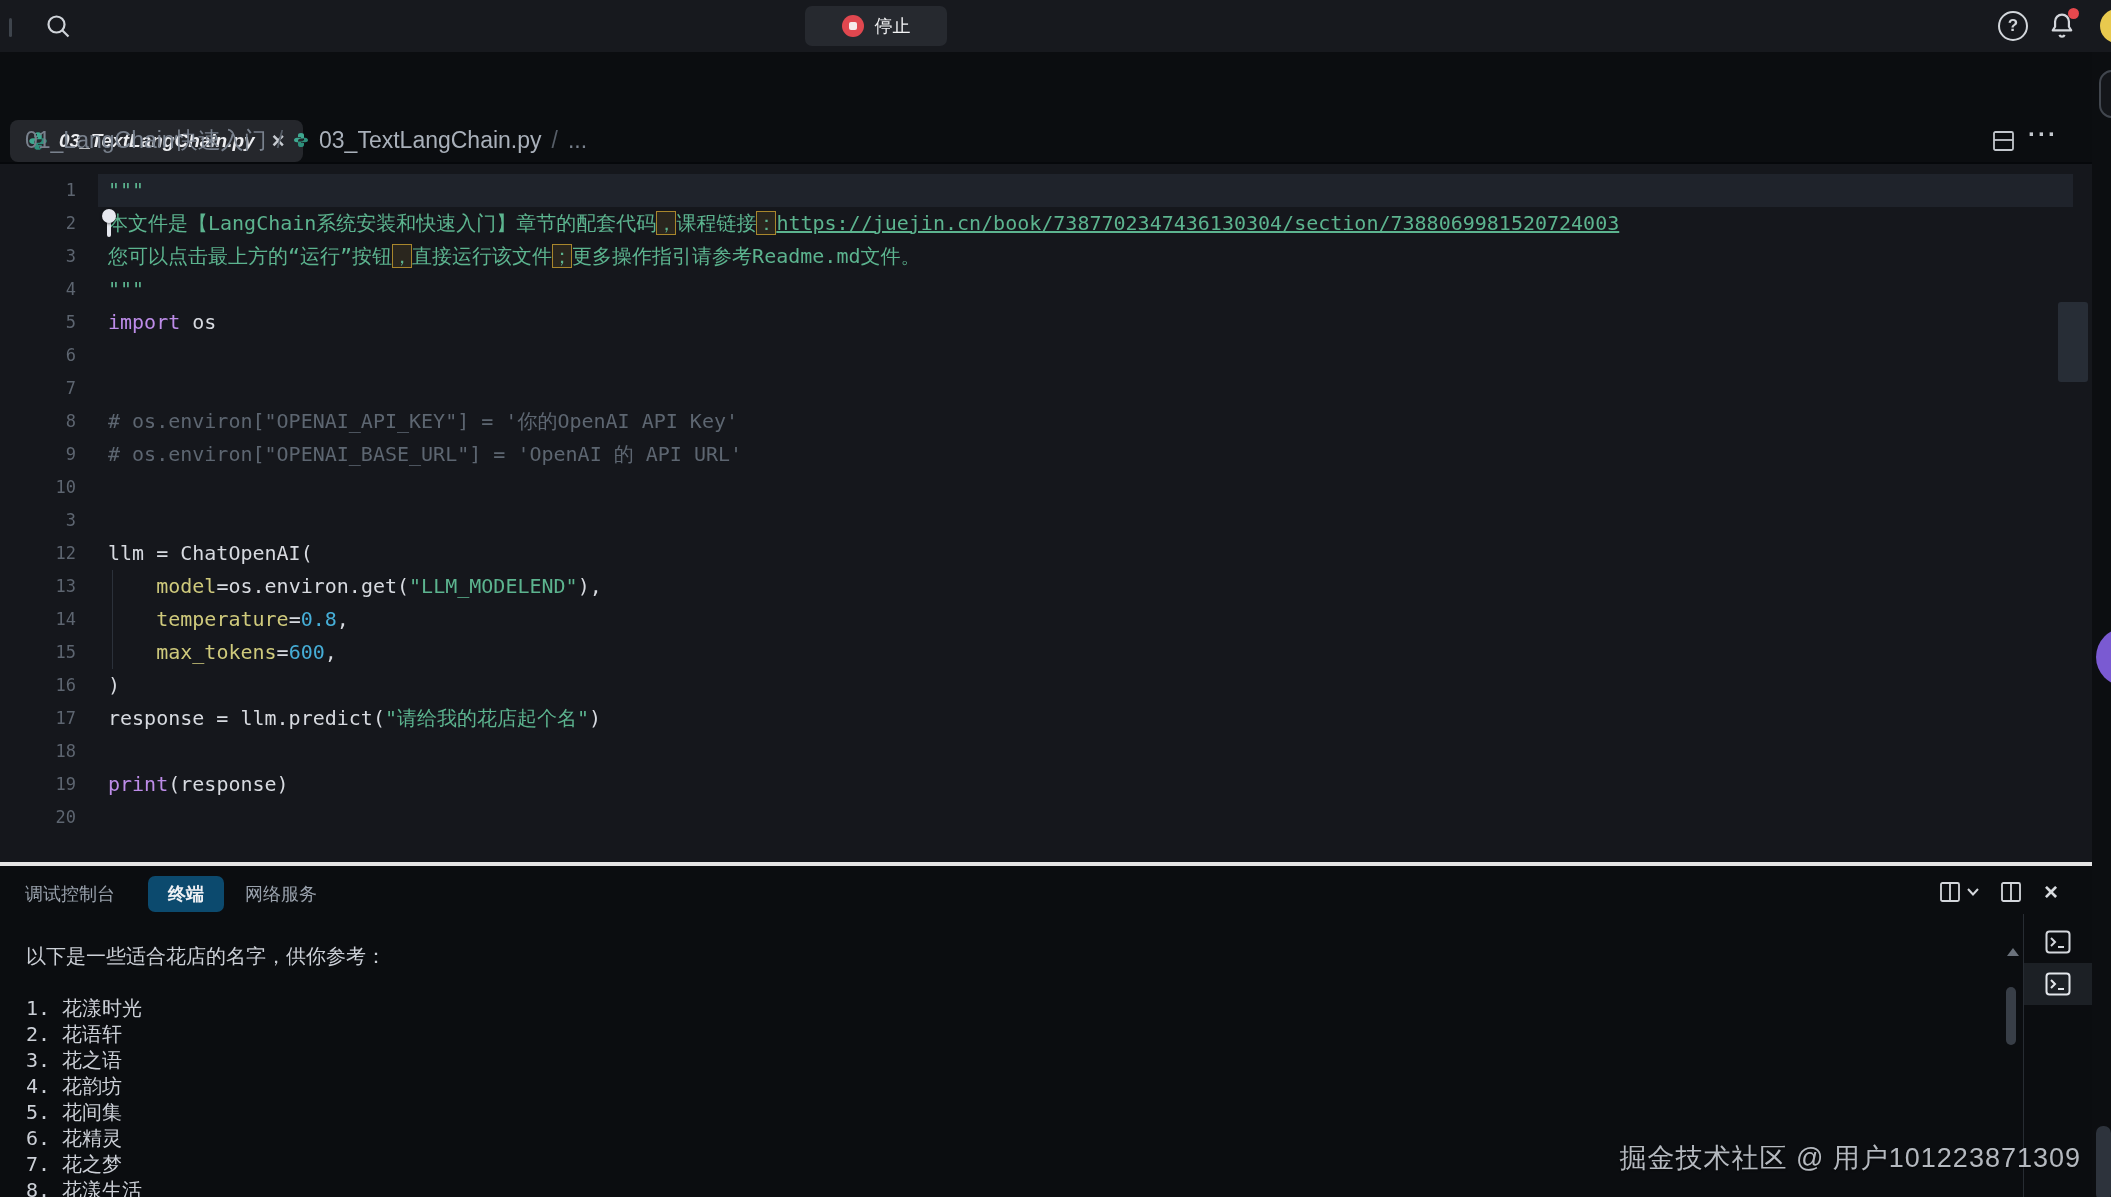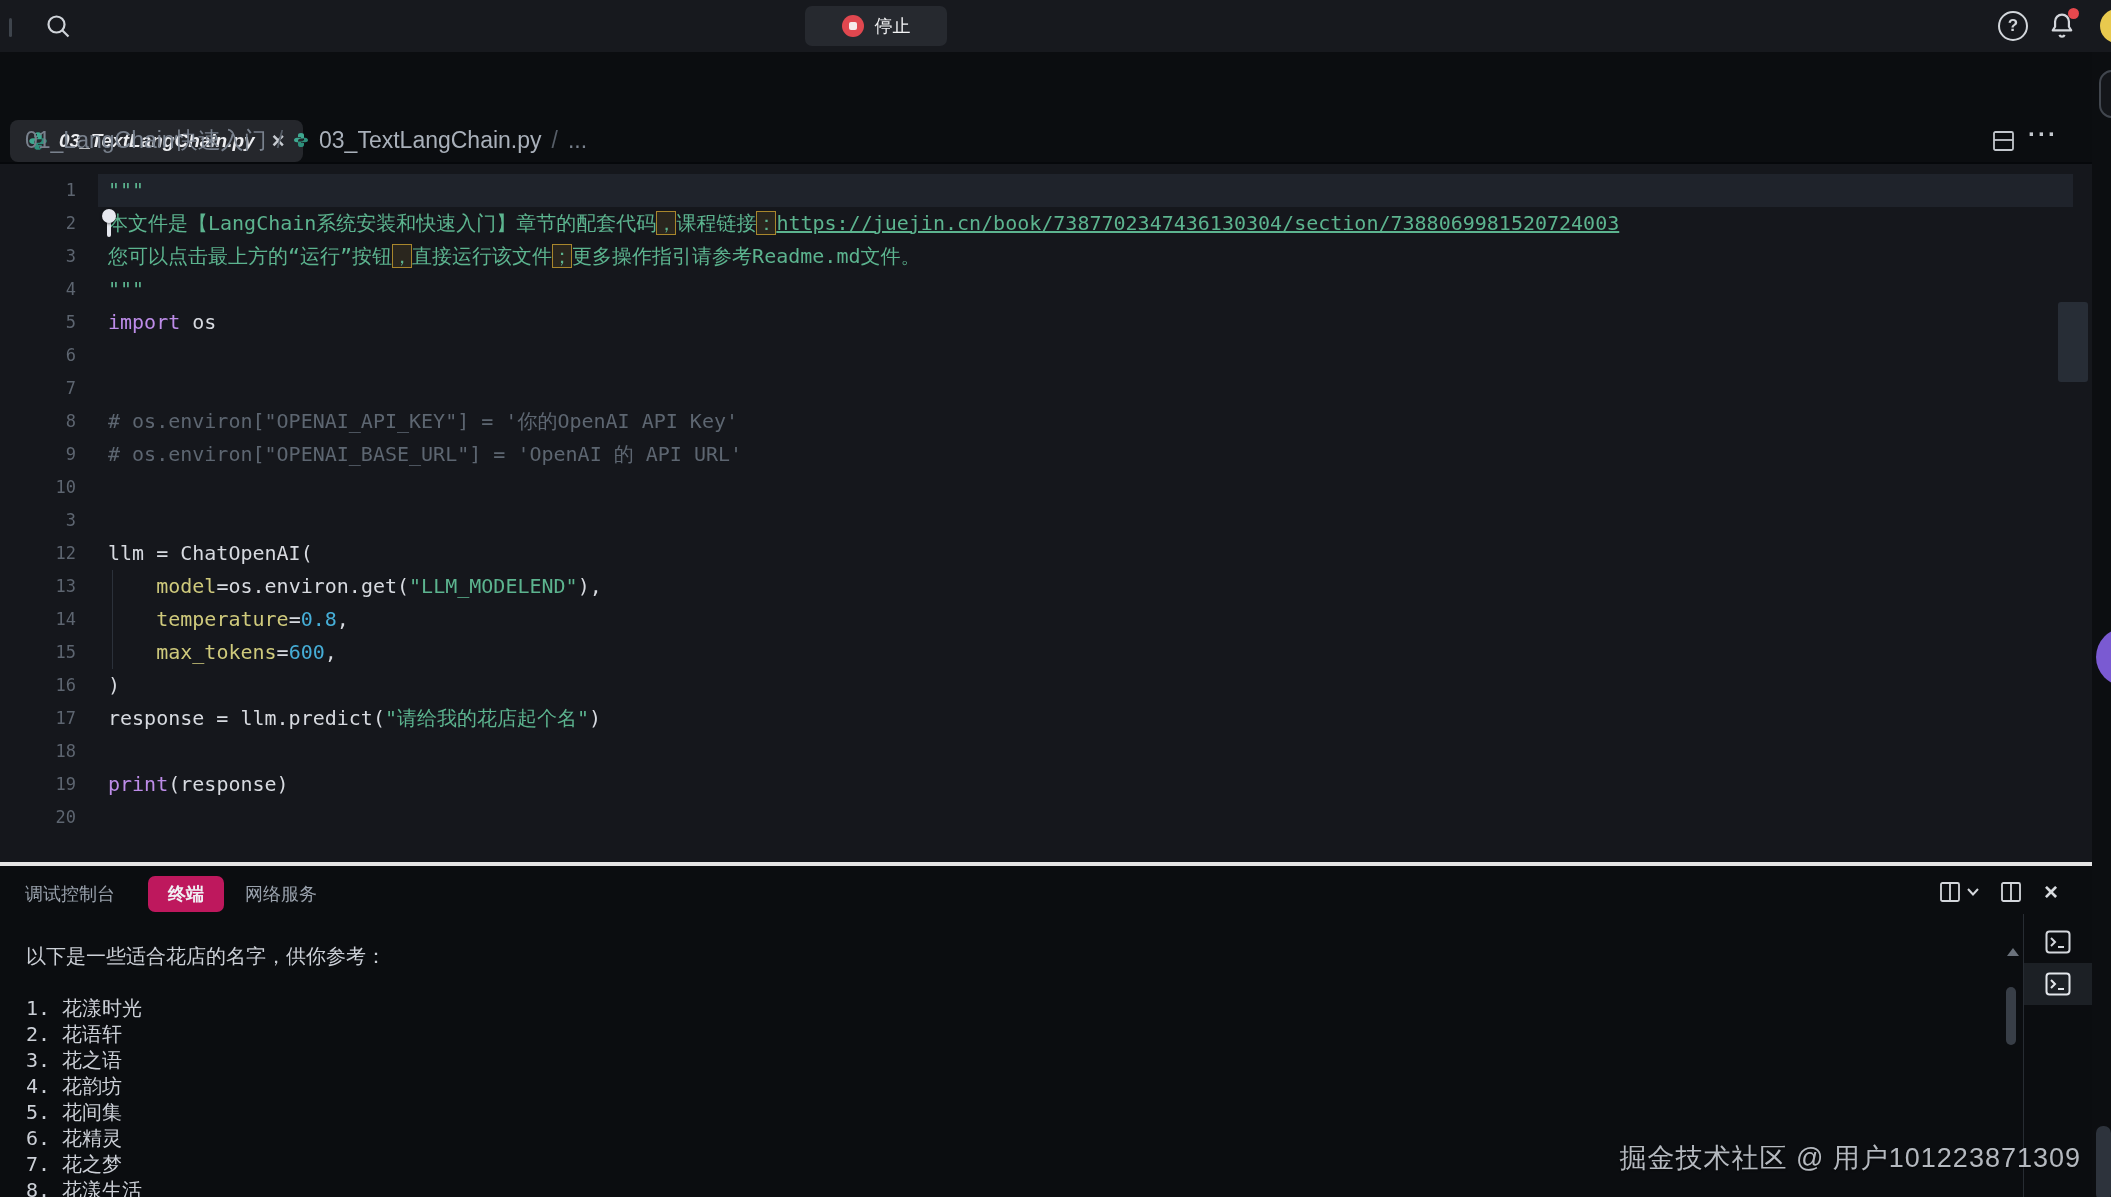--- a/index.html
+++ b/index.html
@@ -55,21 +55,21 @@
   .tk-strbox{ color:#5cb48f; box-shadow:inset 0 0 0 1px #a8862c; background:rgba(168,134,44,.14); }
   .remote-cursor { position:absolute; left:102px; top:2px; width:14px; height:29px; z-index:3; }
   .remote-cursor .head { position:absolute; left:0; top:0; width:14px; height:14px; border-radius:50%; background:#e6e8ef; box-shadow:0 1px 3px rgba(0,0,0,.5); }
   .remote-cursor .stem { position:absolute; left:5px; top:11px; width:4px; height:17px; border-radius:2px; background:#e6e8ef; }
   .editor-scrollthumb { position:absolute; left:2058px; top:138px; width:30px; height:80px; background:#272d36; border-radius:3px; }
 
   
   .panel { position:absolute; left:0; top:862px; width:2111px; height:335px; background:#0b0d10; border-top:4px solid #e5e5e5; }
   .ptab { position:absolute; top:10px; height:36px; display:flex; align-items:center; color:#99a1ac; font-size:18px; cursor:pointer; }
   .ptab1 { left:25px; }
-  .ptab-active { left:148px; padding:8px 20px; background:#be185d; border-radius:7px; color:#f0f1f4; font-weight:700; }
+  .ptab-active { left:148px; padding:8px 20px; background:#0c4a6e; border-radius:7px; color:#f0f1f4; font-weight:700; }
   .ptab3 { left:245px; }
   .ph-ic { position:absolute; top:16px; }
   .ph-split1 { left:1940px; }
   .ph-chevron { left:1966px; top:21px; }
   .ph-split2 { left:2001px; }
   .ph-close { left:2044px; top:12px; color:#d8dbdf; font-size:24px; font-weight:700; cursor:pointer; }
 
   .terminal { position:absolute; left:26px; top:77px; width:1960px; font-family:"DejaVu Sans Mono", monospace;
               font-size:20px; line-height:26px; color:#ccd0d7; }
   .term-line { height:26px; white-space:pre; }

